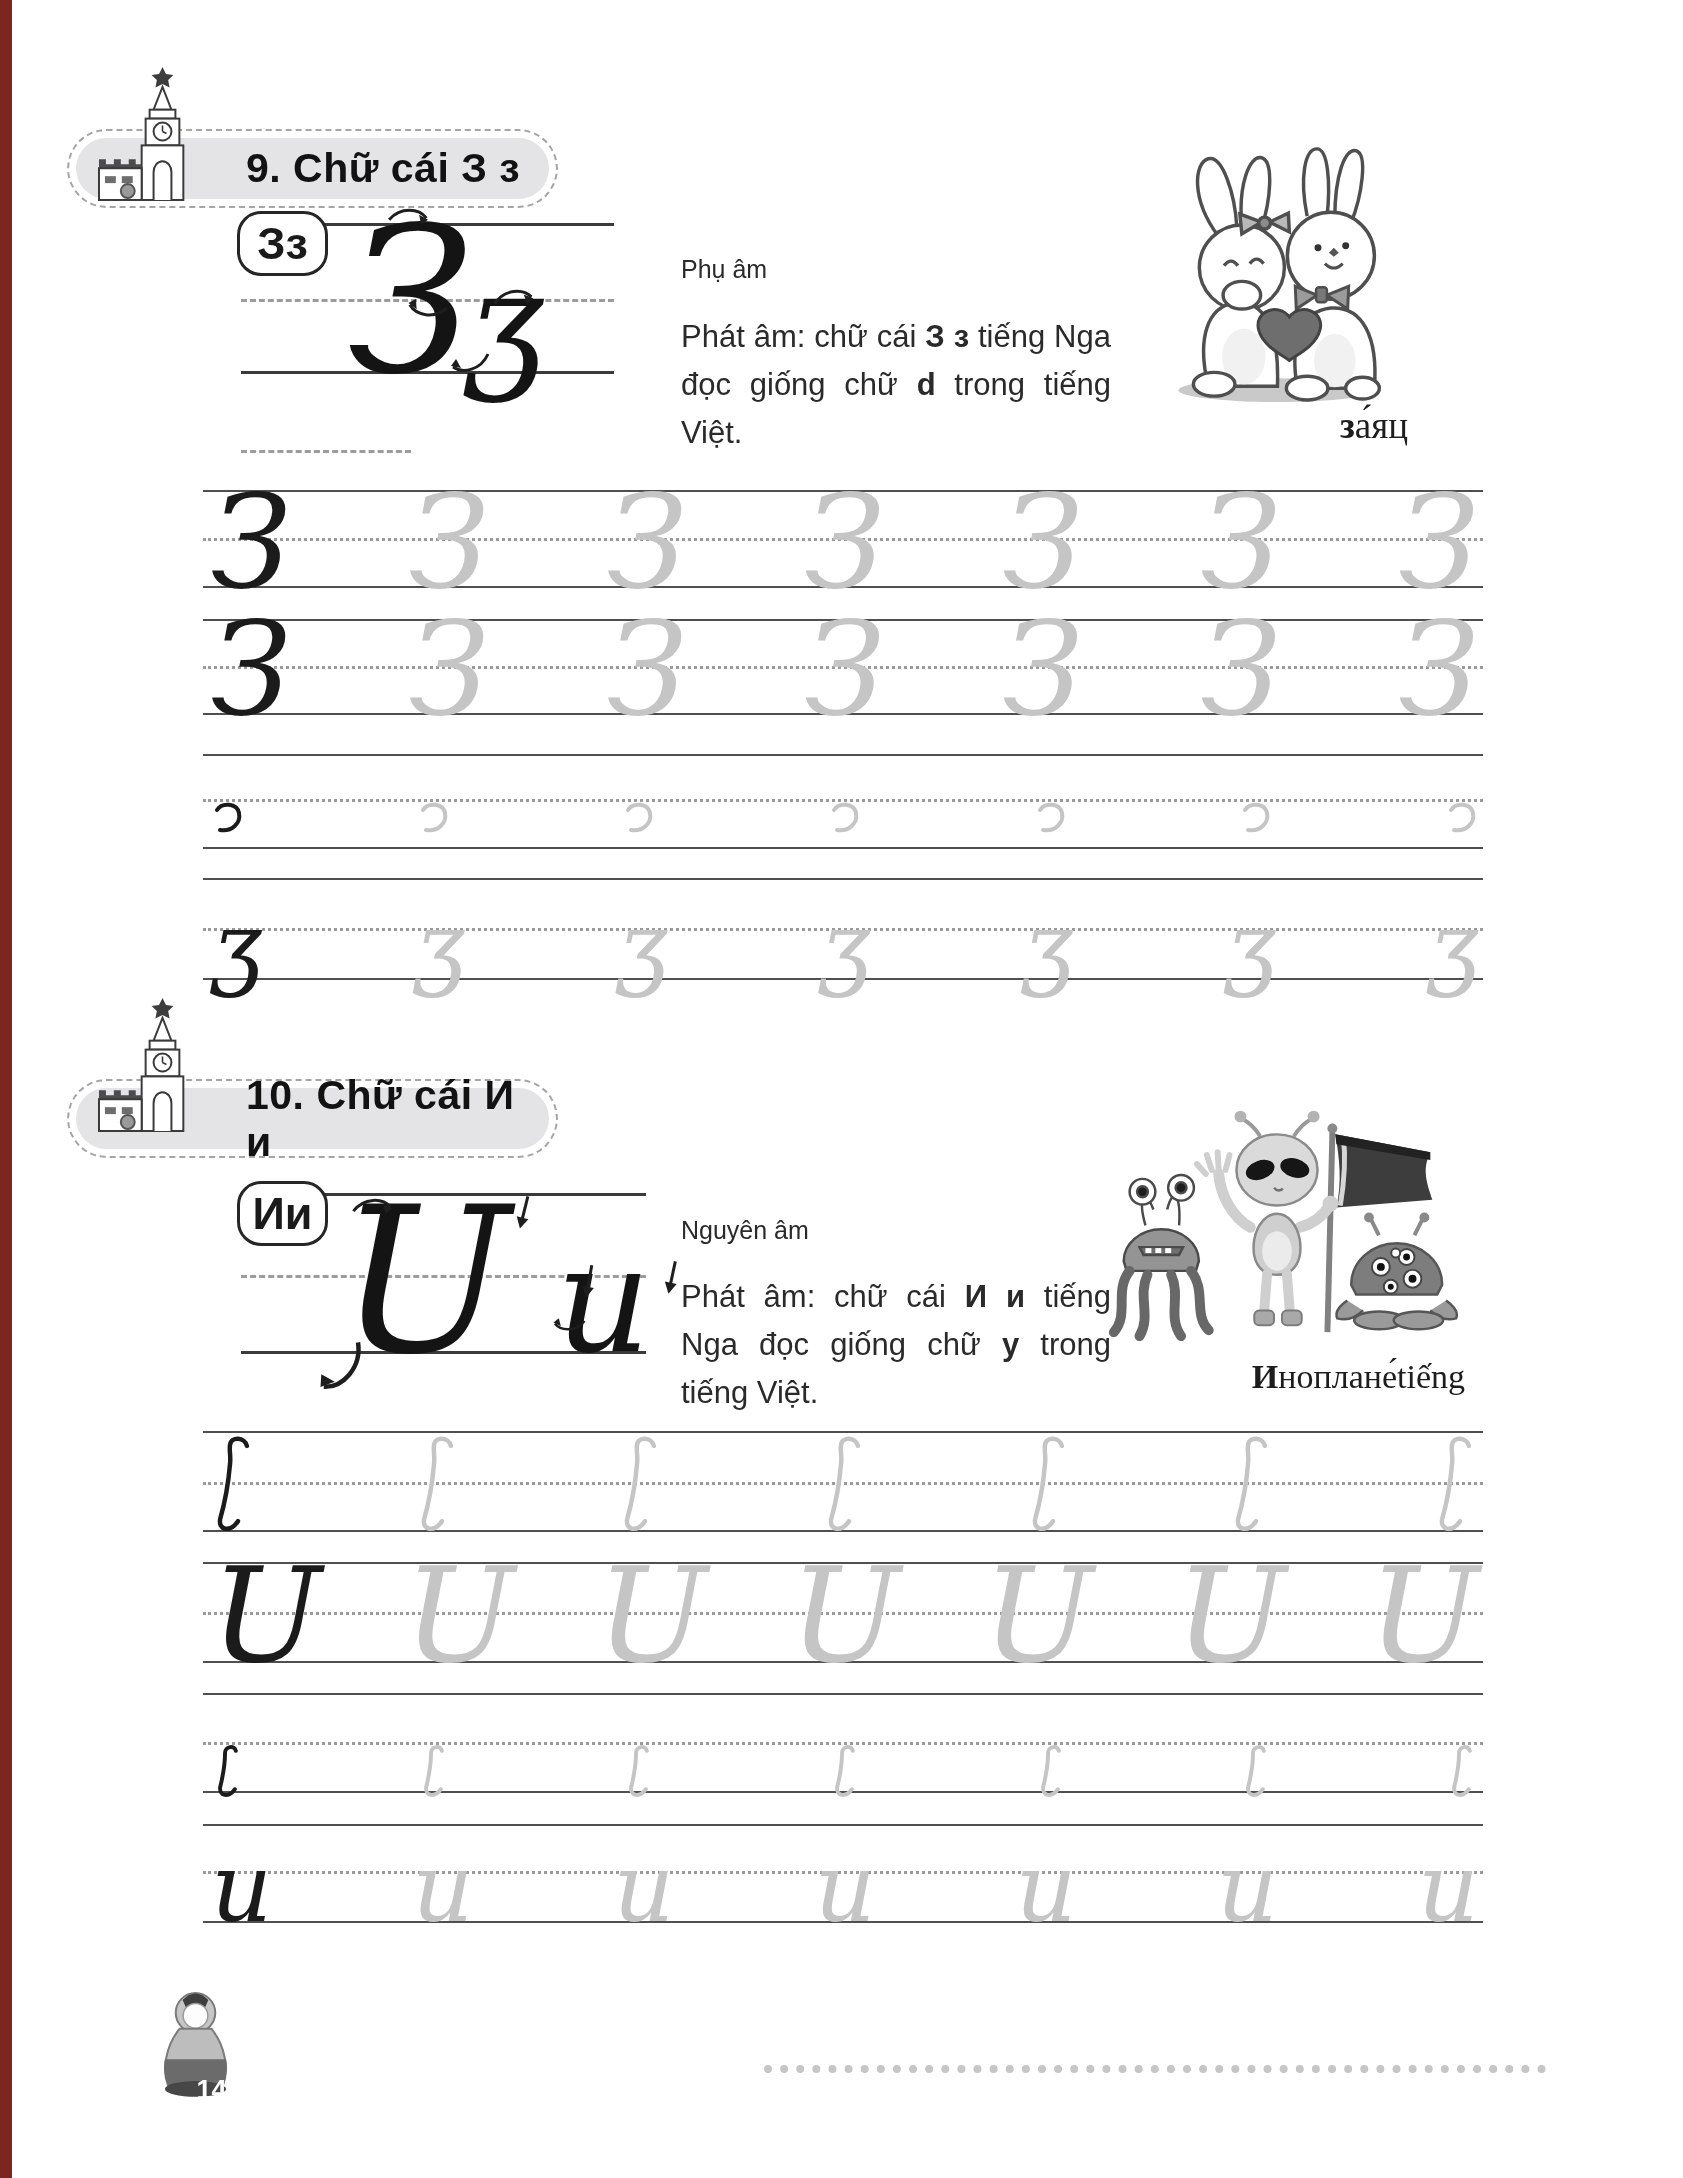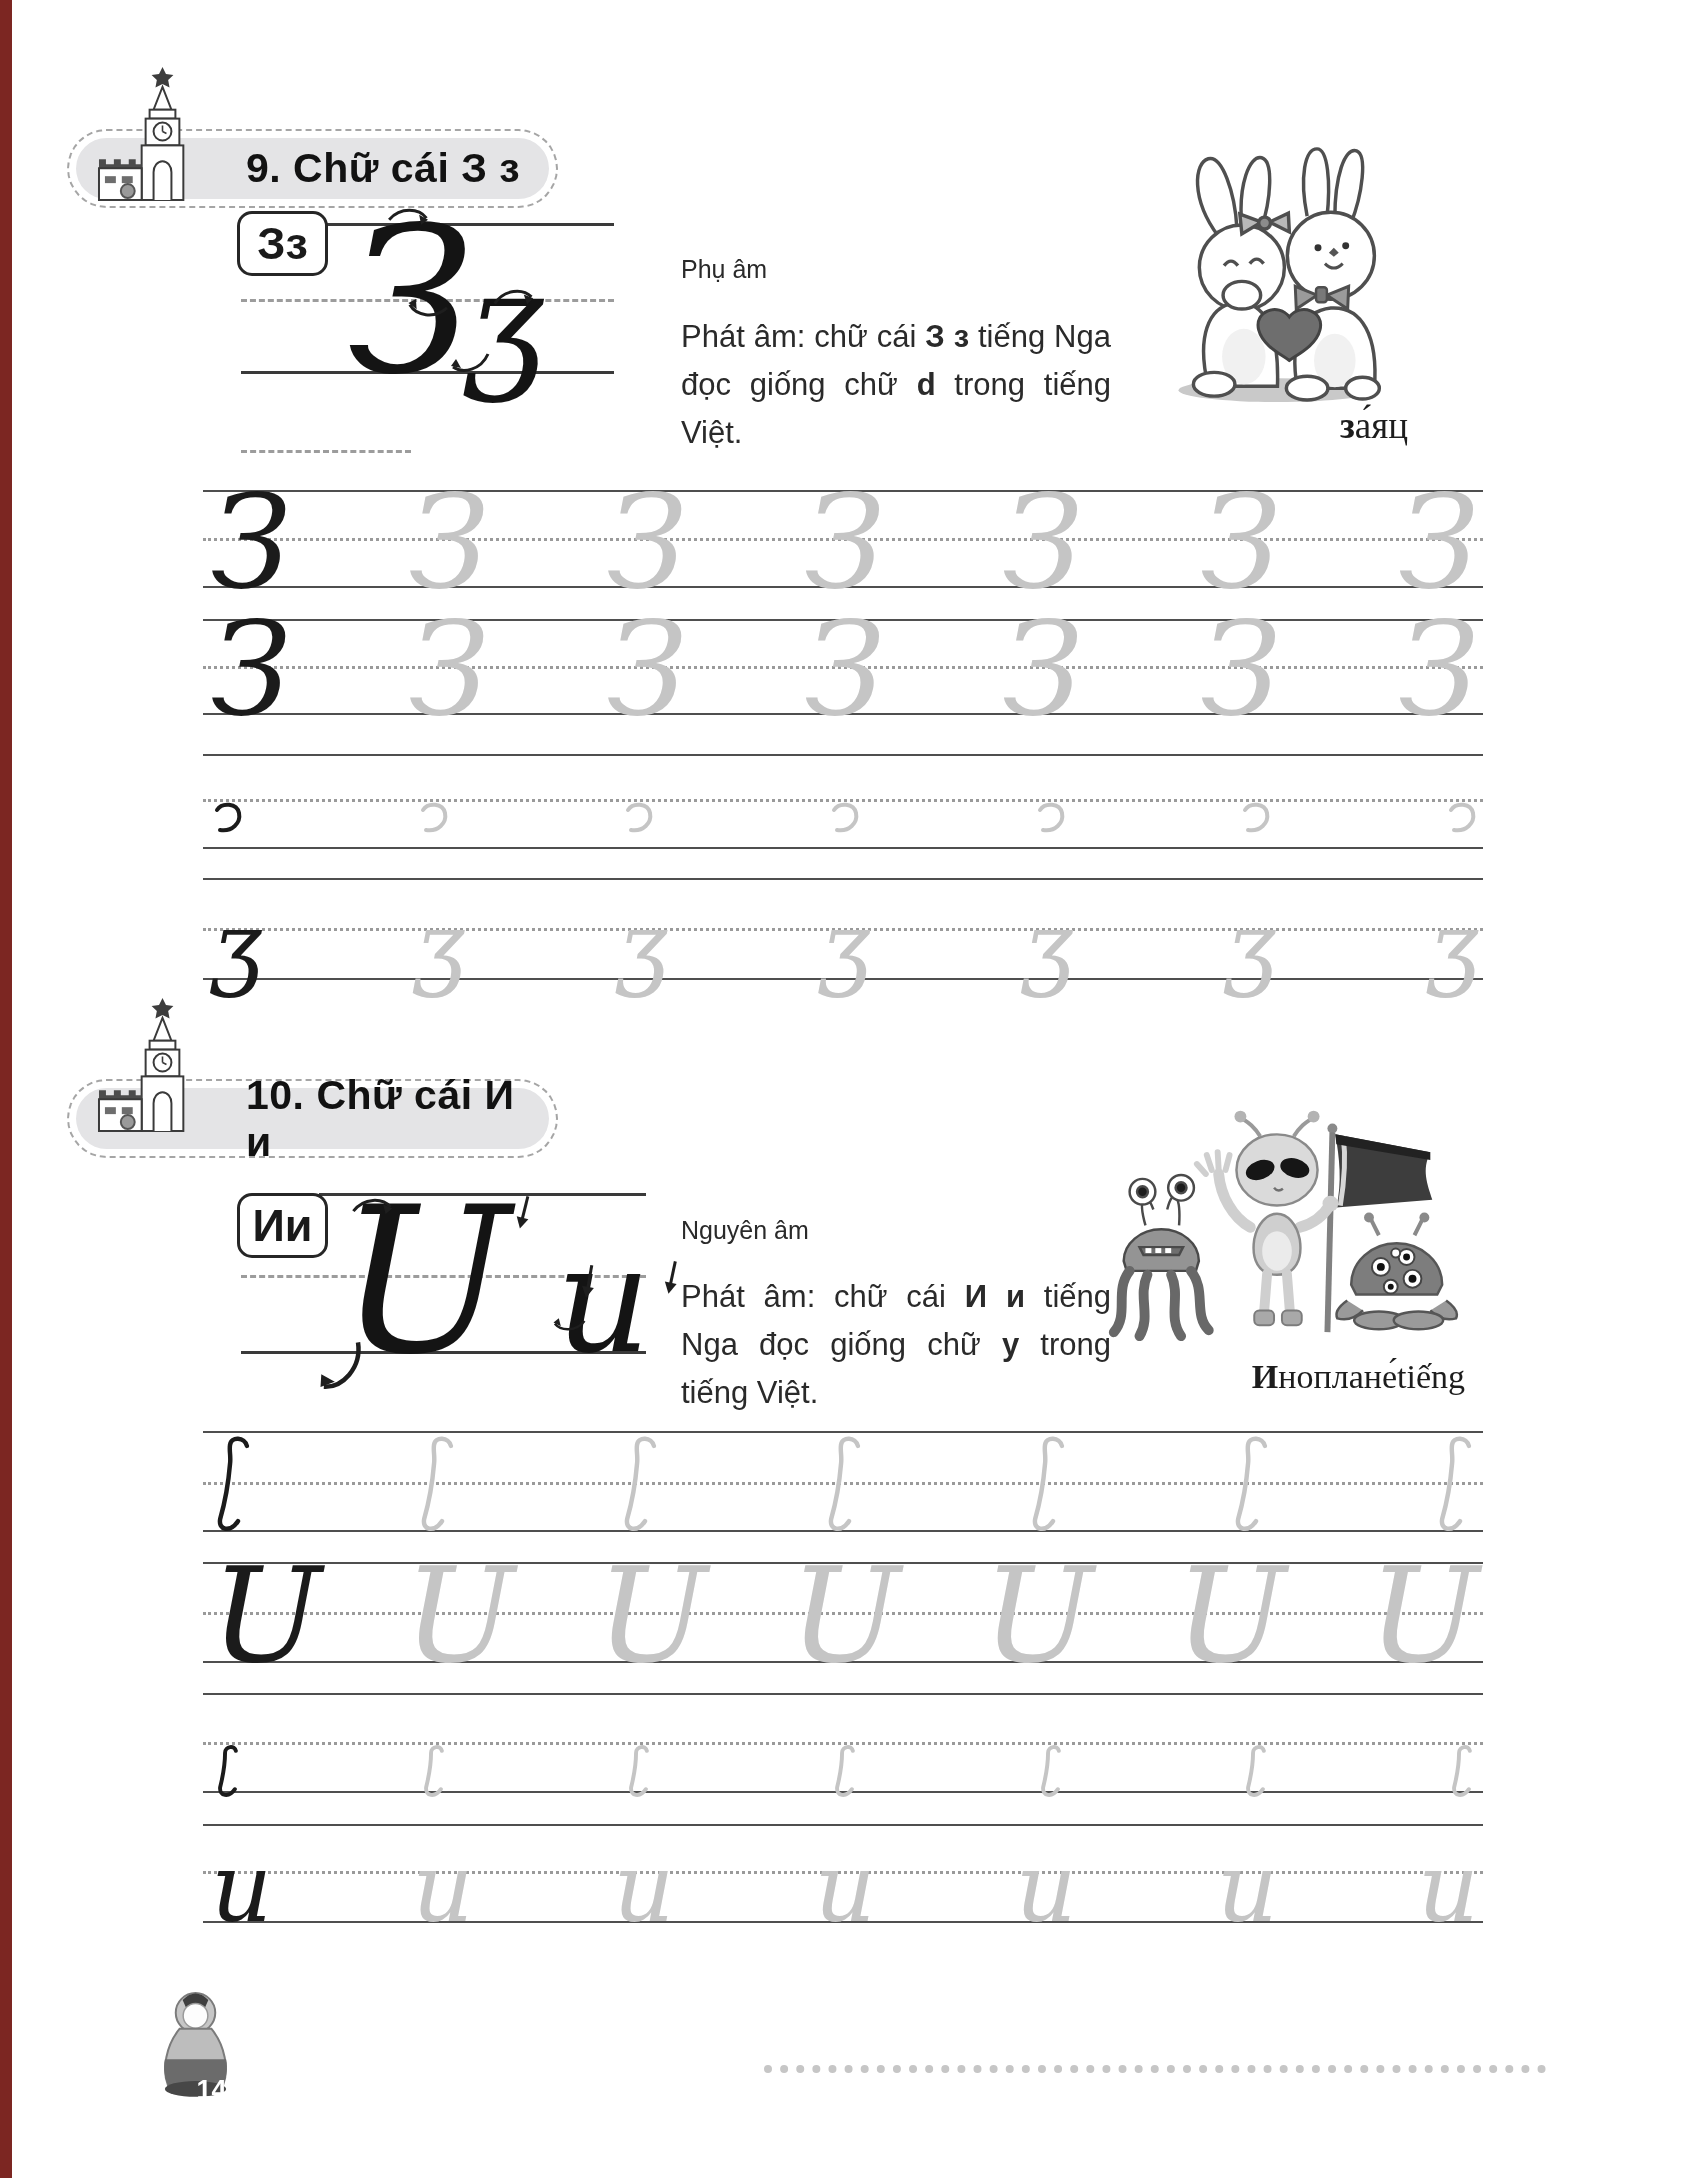--- a/index.html
+++ b/index.html
@@ -10,21 +10,21 @@
   
   .edge-strip{position:absolute;left:0;top:0;width:12px;height:2178px;background:#7c2622;}
 
   
   .banner{position:absolute;border:2px dashed #a5a5a5;border-radius:42px;}
   .banner-pill{position:absolute;left:7px;top:7px;right:7px;bottom:7px;background:#e4e4e6;border-radius:34px;
                display:flex;align-items:center;padding-left:170px;box-sizing:border-box;}
   .banner-title{font-weight:700;font-size:41px;color:#121212;letter-spacing:0.5px;}
 
   
-  .letterbox{position:absolute;width:85px;height:59px;background:#fff;border:3.5px solid #262626;border-radius:15px;
+  .letterbox{position:absolute;width:85px;height:59px;background:#fff;border:3.5px solid #262626;border-radius:24px;
              display:flex;align-items:center;justify-content:center;
              font-weight:700;font-size:45px;color:#1a1a1a;z-index:3;}
 
   
   .sline{position:absolute;height:0;border-top:3px solid #3a3a3a;}
   .rline{position:absolute;height:0;border-top:2.5px solid #4f4f4f;left:0;right:0;}
   .dashline{position:absolute;height:0;border-top:3px dashed #9c9c9c;}
   .dotline{position:absolute;height:0;border-top:3px dotted #9a9a9a;left:0;right:0;}
 
   
@@ -247,21 +247,21 @@
         </g>
       </svg>
     </div>
 
     <div class="banner" style="left:67px;top:1079px;width:487px;height:75px;">
       <div class="banner-pill">
         <span class="banner-title">10. Chữ cái И и</span>
       </div>
     </div>
 
-    <div class="letterbox" style="left:237px;top:1181px;margin-top:12px;">
+    <div class="letterbox" style="left:237px;top:1181px;">
       <span>Ии</span>
     </div>
 
     <div class="sline" style="left:319px;top:1193px;width:327px;"></div>
     <div class="dashline" style="left:241px;top:1275px;width:405px;"></div>
     <div class="sline" style="left:241px;top:1351px;width:405px;"></div>
 
     <div class="bigletter" style="left:339px;top:1261px;font-size:203px;">U</div>
     <div class="bigletter" style="left:556px;top:1281px;font-size:147px;">u</div>
 

